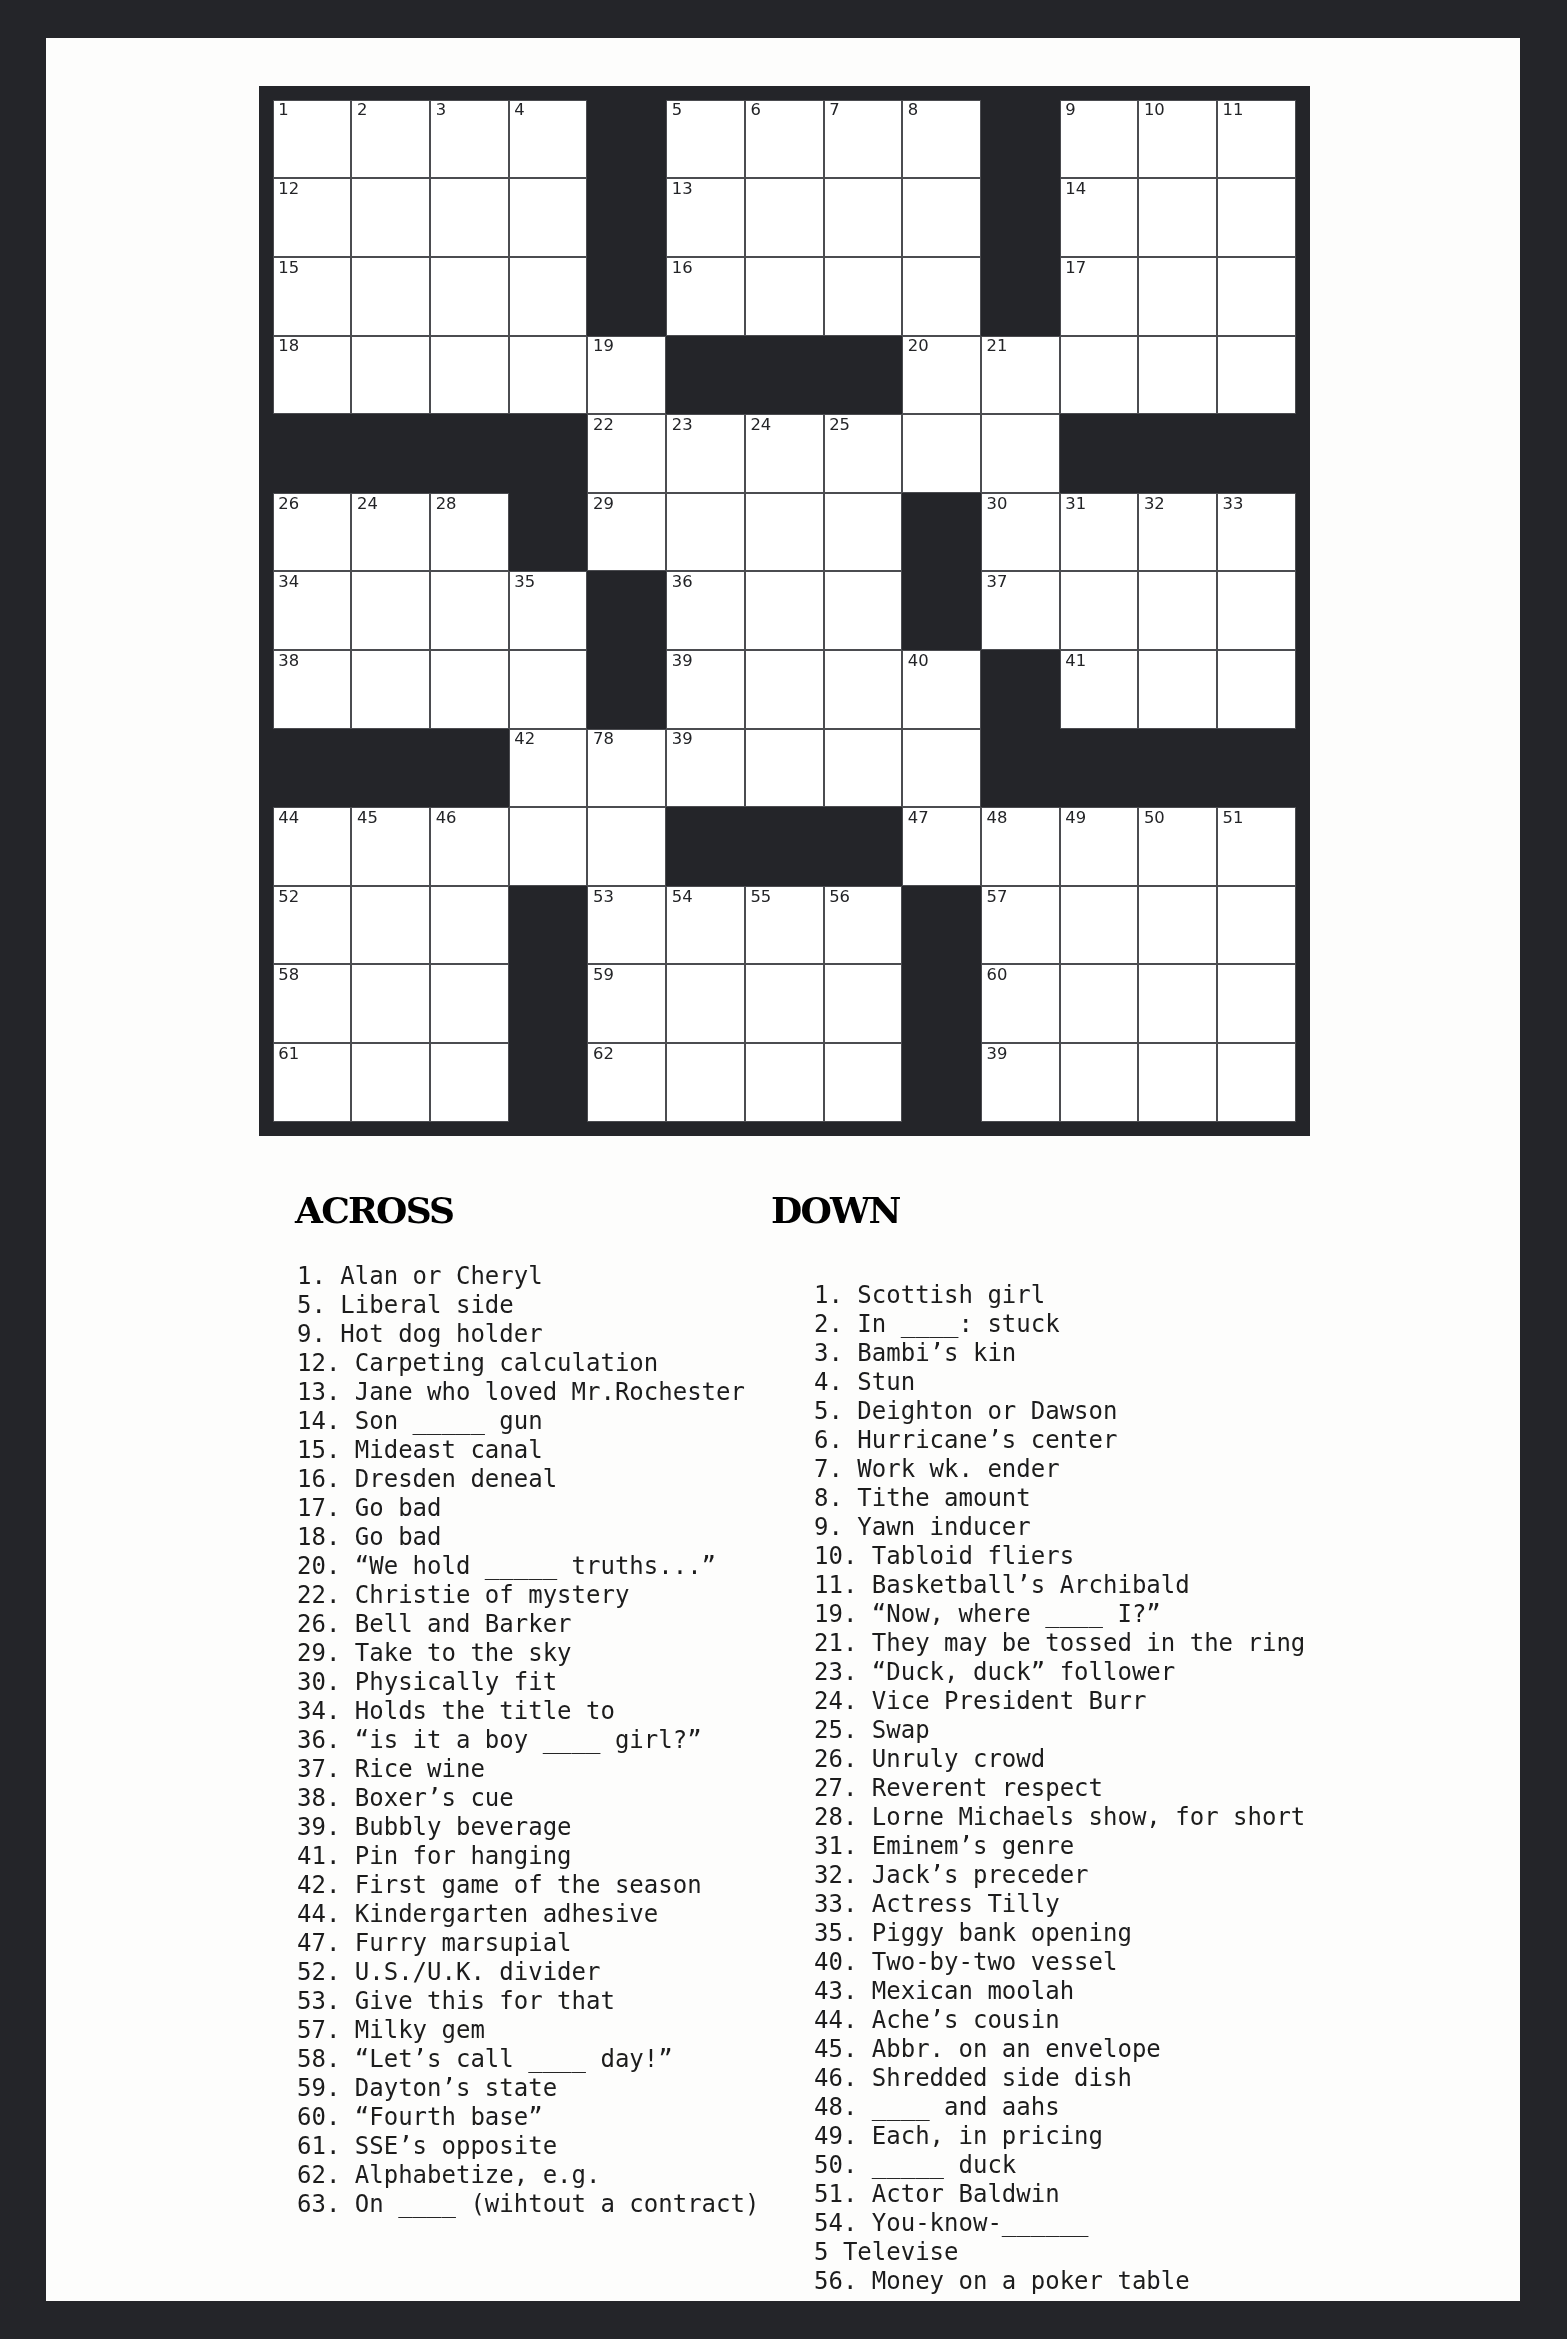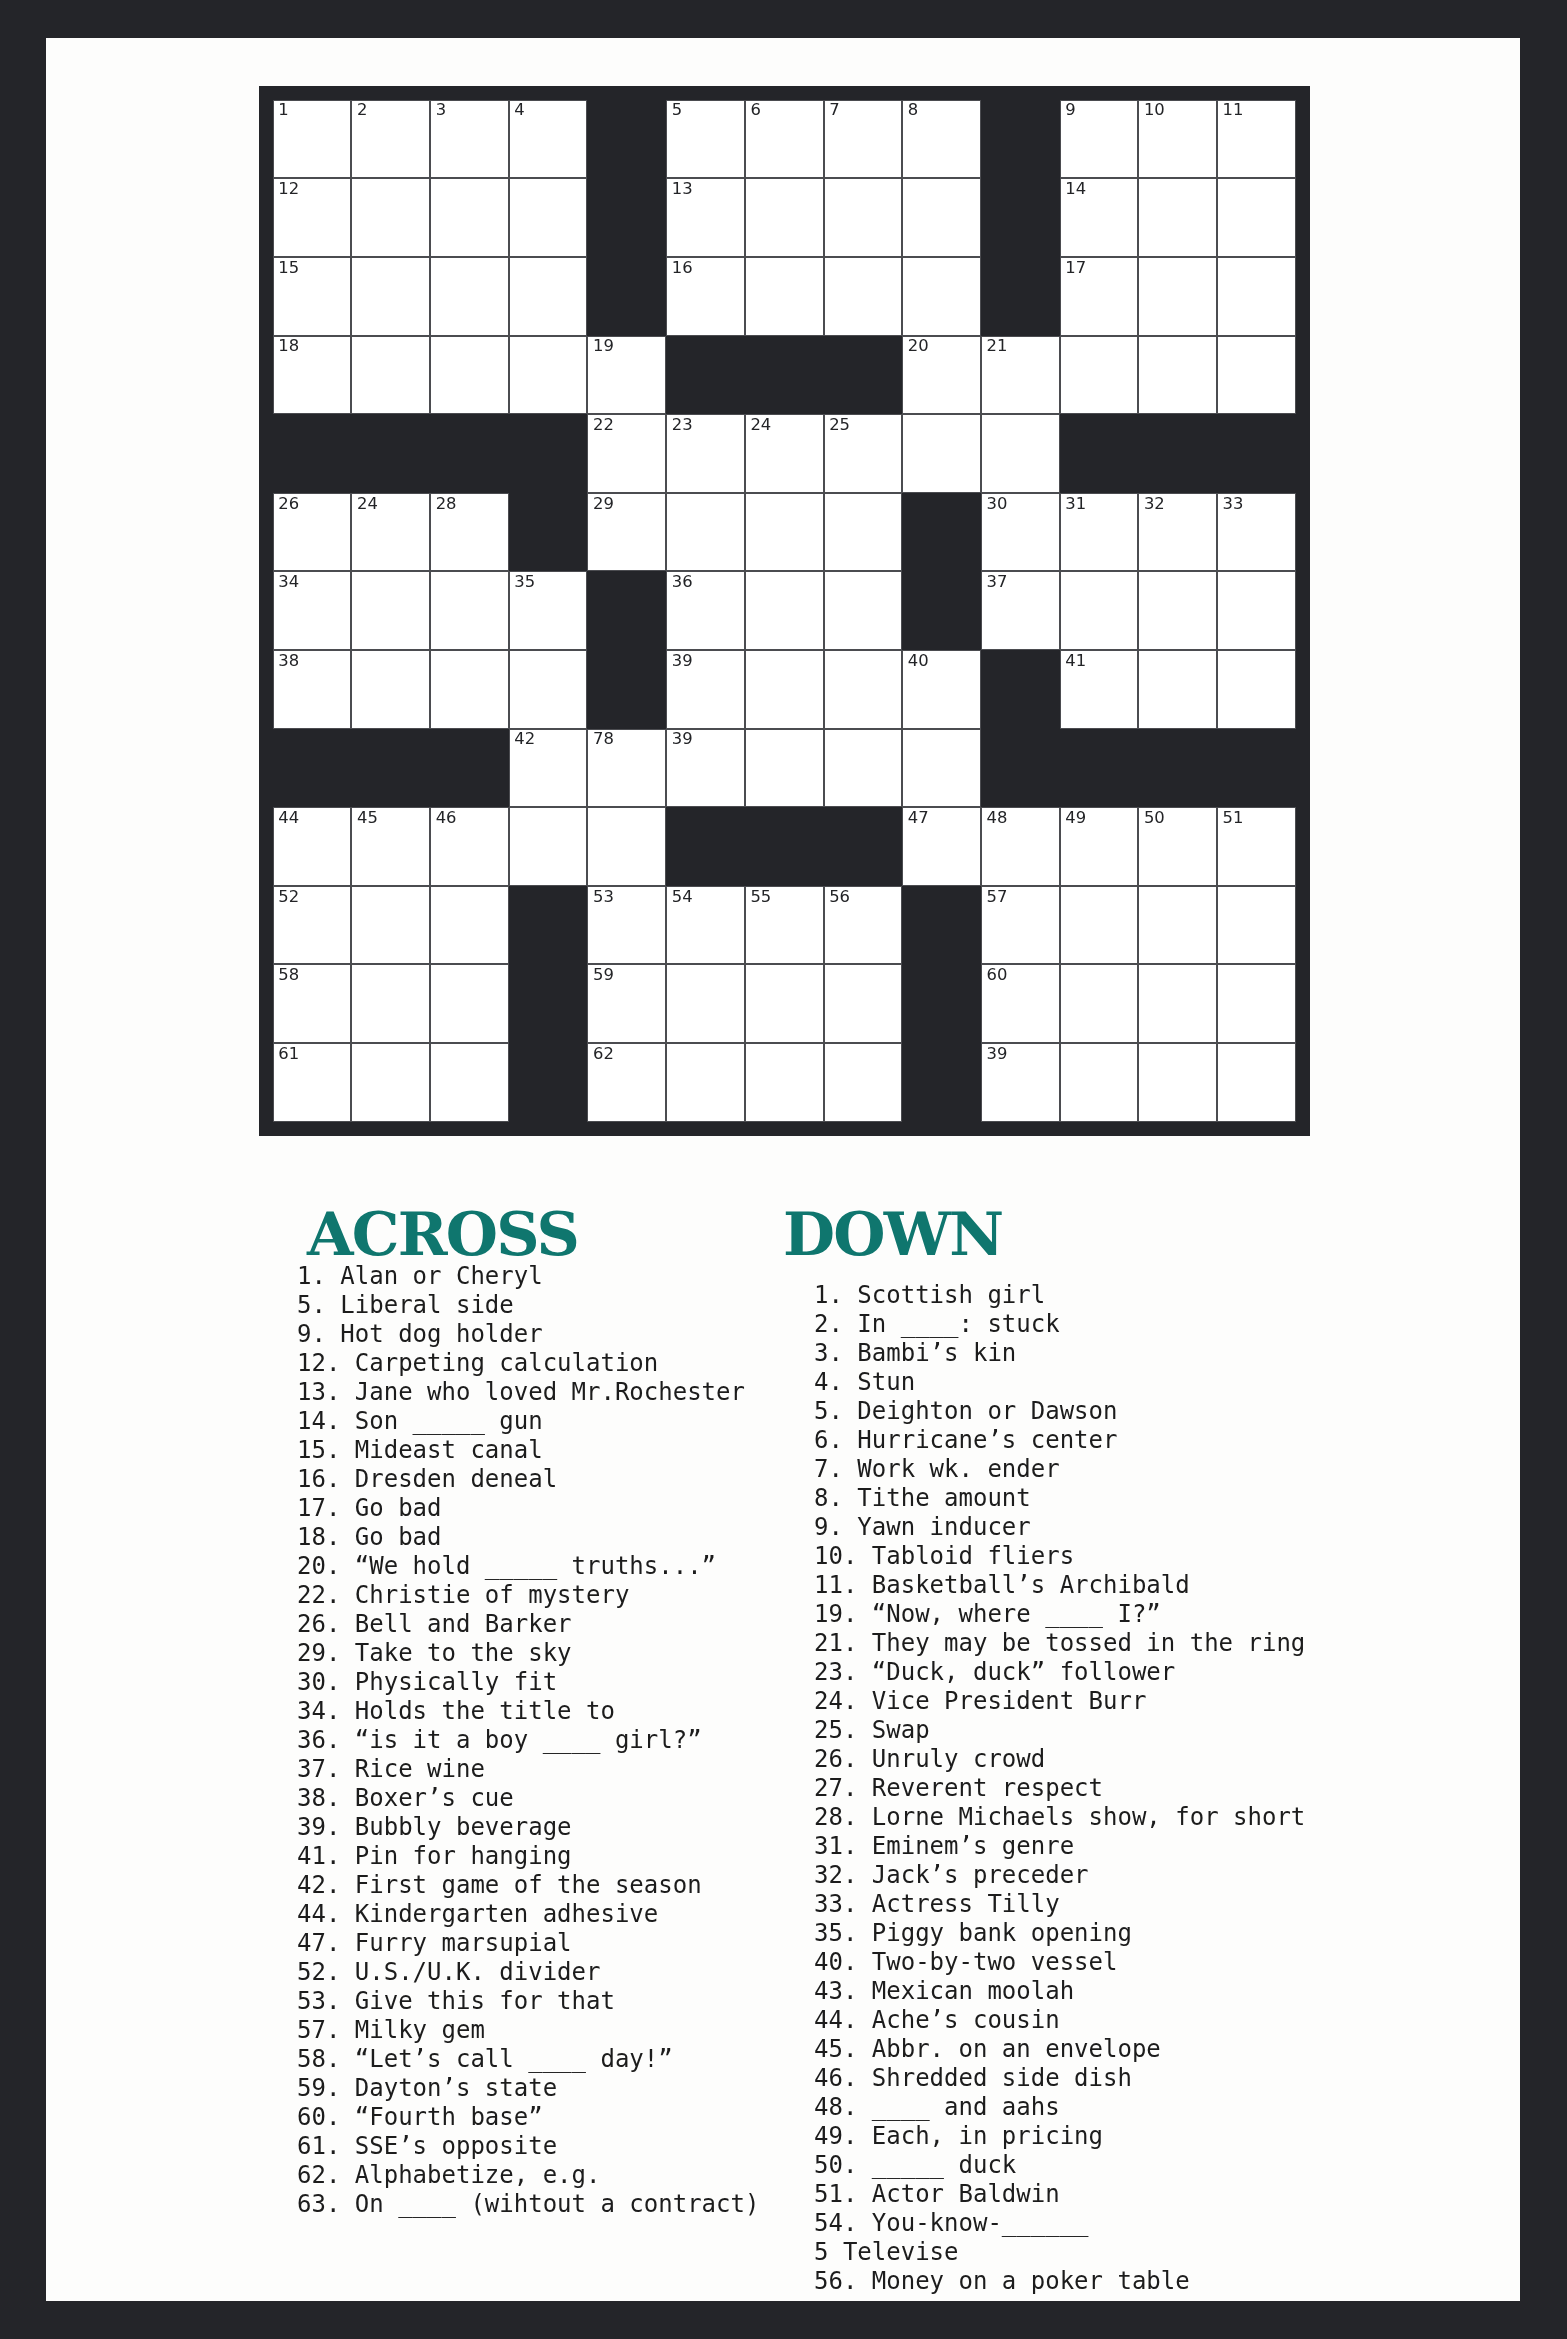--- a/index.html
+++ b/index.html
@@ -42,27 +42,27 @@
   .num{
     position:absolute;top:1.8px;left:4.6px;
     font-family:"DejaVu Sans","Liberation Sans",sans-serif;
     font-size:16.4px;line-height:1;
     color:#232427;
     user-select:none;
   }
   
   .heading{
     position:absolute;
-    margin:12px;
+    margin:0;
     font-family:"DejaVu Serif","Liberation Serif",serif;
     font-weight:900;
-    font-size:60px;
+    font-size:36px;
     line-height:1;
     letter-spacing:-1.8px;
-    color:#0f766e;
+    color:#000000;
   }
   #across-heading{left:249px;top:1154px;}
   #down-heading{left:725px;top:1154px;}
   
   .clues{
     position:absolute;
     font-size:24px;
     color:#1c1c1c;
     white-space:pre;
   }

